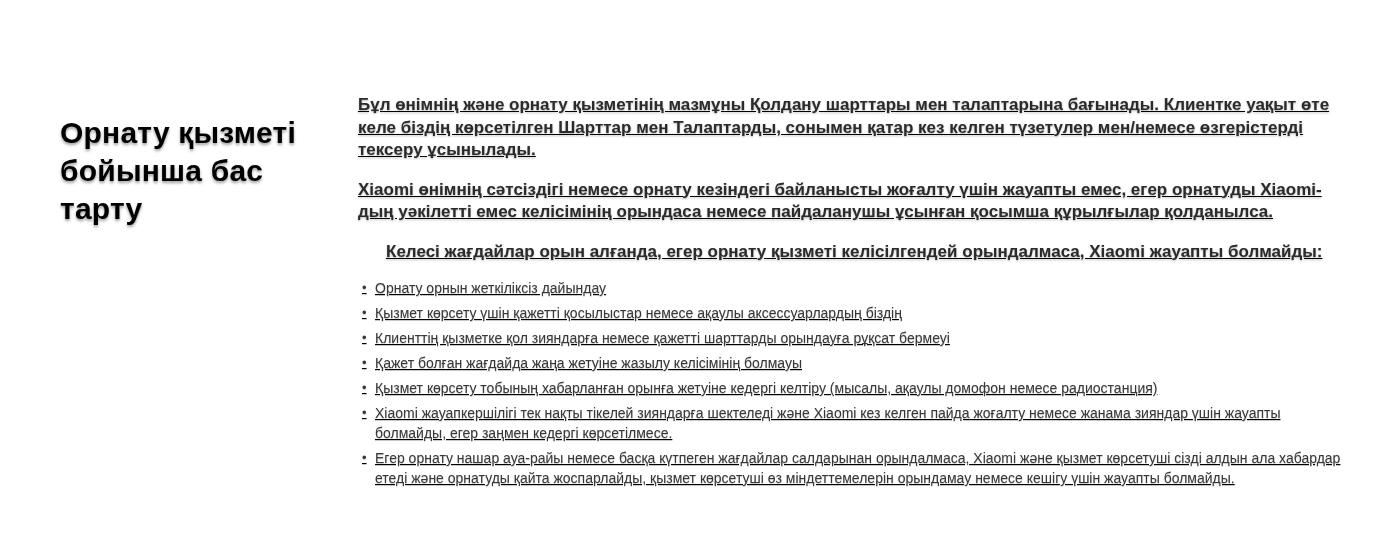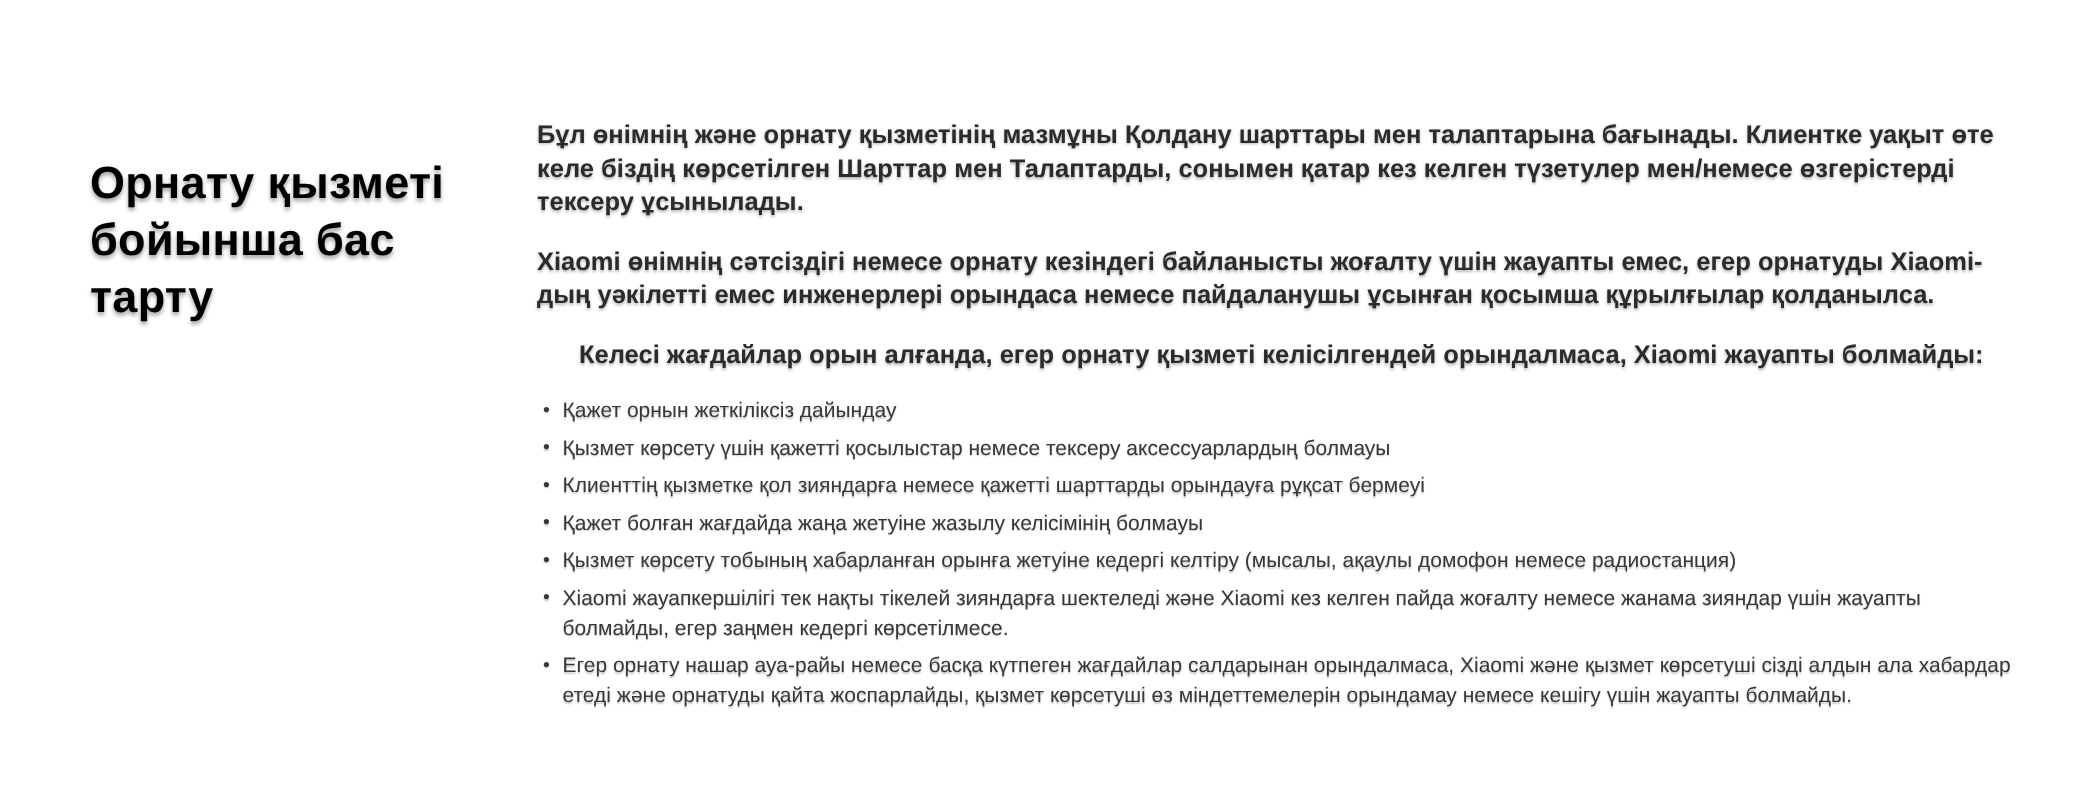--- a/index.html
+++ b/index.html
@@ -12,36 +12,37 @@
   }
   .page {
     position: relative;
     width: 1400px;
     height: 541px;
     background: #ffffff;
   }
   .heading-col {
     position: absolute;
     left: 60px;
-    top: 104px;
+    top: 114px;
     width: 260px;
   }
   .section-heading {
     font-size: 30px;
     line-height: 38px;
     font-weight: 700;
     color: #000000;
     text-shadow: 0 2px 3px rgba(0,0,0,0.38);
     letter-spacing: 0.2px;
   }
   .content-col {
     position: absolute;
     left: 358px;
-    top: 79px;
+    top: 94px;
     width: 992px;
+    text-decoration: underline;
   }
   .content-col p {
     font-size: 17px;
     line-height: 22.5px;
     font-weight: 600;
     color: #2b2b2b;
     text-shadow: 0 1px 2px rgba(0,0,0,0.30);
     margin-bottom: 17px;
   }
   .content-col p.list-intro {
@@ -77,31 +78,31 @@
 <body>
 
 <div class="page">
 
   <div class="heading-col">
     <h1 class="section-heading">Орнату қызметі бойынша бас тарту</h1>
   </div>
 
   <div class="content-col">
     <p>Бұл өнімнің және орнату қызметінің мазмұны Қолдану шарттары мен талаптарына бағынады. Клиентке уақыт өте келе біздің көрсетілген Шарттар мен Талаптарды, сонымен қатар кез келген түзетулер мен/немесе өзгерістерді тексеру ұсынылады.</p>
-    <p>Xiaomi өнімнің сәтсіздігі немесе орнату кезіндегі байланысты жоғалту үшін жауапты емес, егер орнатуды Xiaomi-дың уәкілетті емес инженерлері орындаса немесе пайдаланушы ұсынған қосымша құрылғылар қолданылса.</p>
+    <p>Xiaomi өнімнің сәтсіздігі немесе орнату кезіндегі байланысты жоғалту үшін жауапты емес, егер орнатуды Xiaomi-дың уәкілетті емес келісімінің орындаса немесе пайдаланушы ұсынған қосымша құрылғылар қолданылса.</p>
     <p class="list-intro">Келесі жағдайлар орын алғанда, егер орнату қызметі келісілгендей орындалмаса, Xiaomi жауапты болмайды:</p>
 
     <ul class="bullet-list">
       <li>
         <span class="bullet-dot">•</span>
-        <span class="bullet-text">Қажет орнын жеткіліксіз дайындау</span>
+        <span class="bullet-text">Орнату орнын жеткіліксіз дайындау</span>
       </li>
       <li>
         <span class="bullet-dot">•</span>
-        <span class="bullet-text">Қызмет көрсету үшін қажетті қосылыстар немесе тексеру аксессуарлардың болмауы</span>
+        <span class="bullet-text">Қызмет көрсету үшін қажетті қосылыстар немесе ақаулы аксессуарлардың біздің</span>
       </li>
       <li>
         <span class="bullet-dot">•</span>
         <span class="bullet-text">Клиенттің қызметке қол зияндарға немесе қажетті шарттарды орындауға рұқсат бермеуі</span>
       </li>
       <li>
         <span class="bullet-dot">•</span>
         <span class="bullet-text">Қажет болған жағдайда жаңа жетуіне жазылу келісімінің болмауы</span>
       </li>
       <li>

